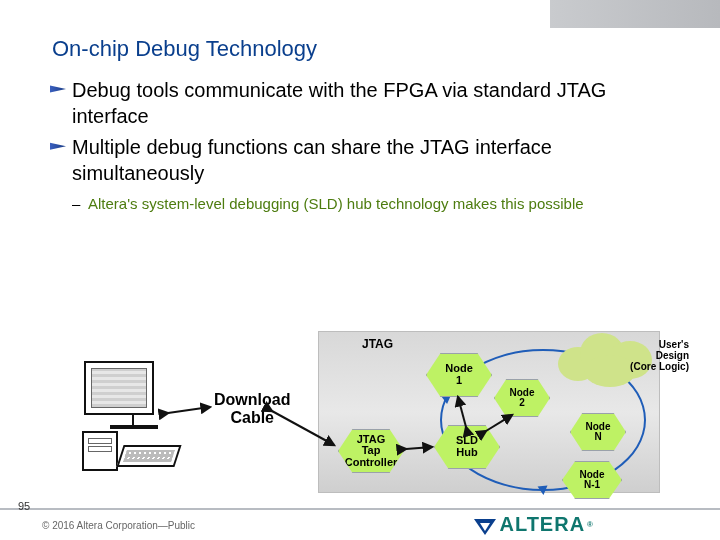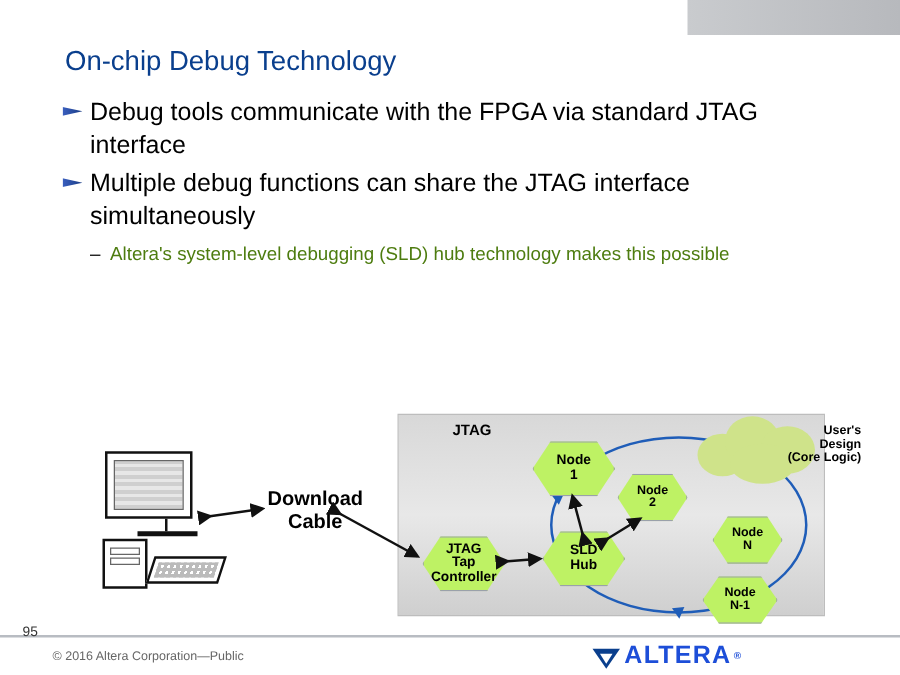--- a/index.html
+++ b/index.html
@@ -71,21 +71,21 @@
     border: 2px solid #1f5db8; border-radius: 50%; }
   .ring .arrow { position:absolute; width:0;height:0; border-left:5px solid transparent;border-right:5px solid transparent;border-bottom:9px solid #1f5db8;}
   .ring .a1{left:-2px; top:42px; transform:rotate(-66deg);}
   .ring .a2{left:96px; bottom:-6px; transform:rotate(174deg);}
 
   
   svg.wires { position: absolute; left: 0; top: 0; width: 610px; height: 180px; pointer-events:none; }
   .footer-line { position:absolute; left:0; bottom:30px; width:720px; height:2px; background:#b8bcc2; }
   .page-num { position:absolute; left:18px; bottom:28px; font-size:11px; color:#333; }
   .copyright { position:absolute; left:42px; bottom:9px; font-size:10px; color:#666; }
-  .logo { position:absolute; right:14px; bottom:4px; font-family: "Arial Black", Arial, sans-serif; font-weight:900; letter-spacing:1px; color:#1d4ed8; font-size:20px; display:flex; align-items:center; }
+  .logo { position:absolute; right:14px; bottom:4px; font-family: "Arial Black", Arial, sans-serif; font-weight:900; letter-spacing:1px; color:#0f766e; font-size:20px; display:flex; align-items:center; }
   .logo .tri { display:inline-block; width:0;height:0;border-top:16px solid #0a3f8d;border-left:11px solid transparent;border-right:11px solid transparent;margin-right:3px; position:relative; top:2px;}
   .logo .tri::after{content:"";position:absolute;left:-5px;top:-12px;border-top:8px solid #fff;border-left:5px solid transparent;border-right:5px solid transparent;}
   .logo .reg { font-size:8px; vertical-align: top; margin-left:2px;}
 </style>
 </head>
 <body>
 <div class="slide">
 
   <div class="top-bar"></div>
 

